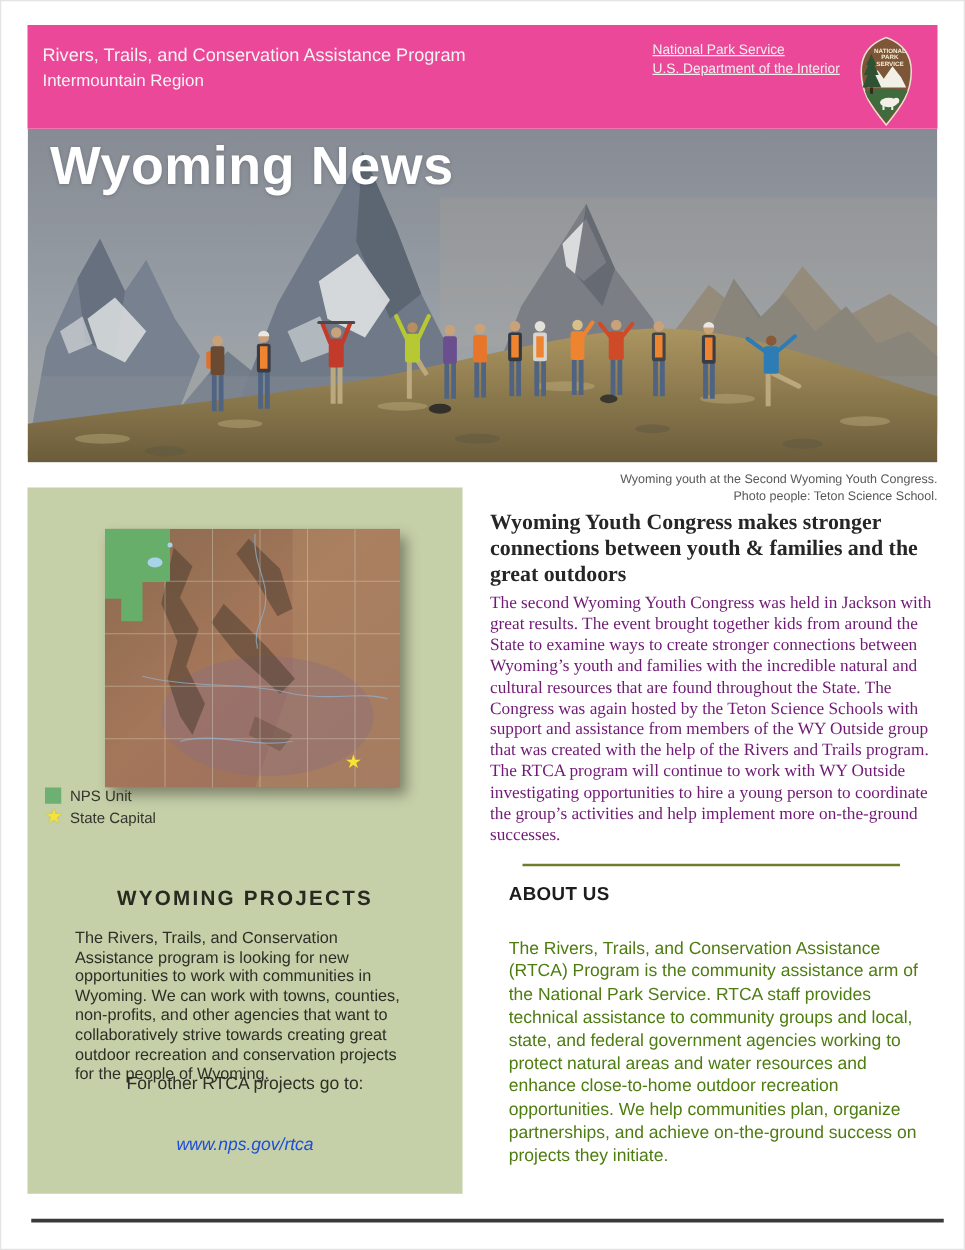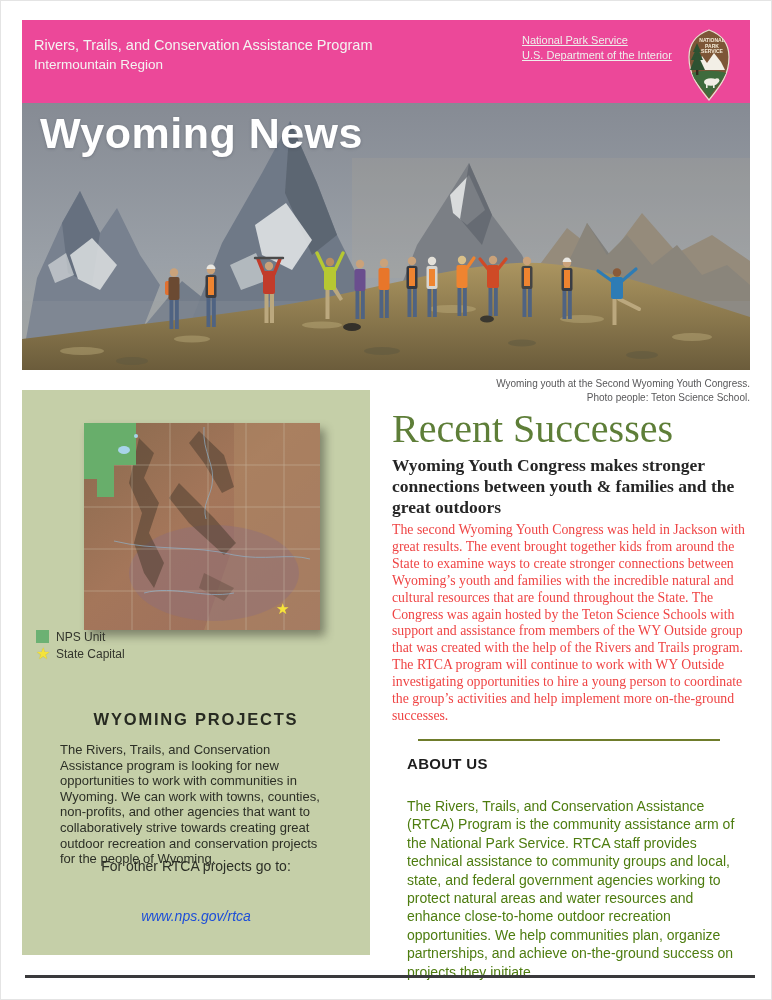--- a/index.html
+++ b/index.html
@@ -39,21 +39,21 @@
   .projects-link{position:absolute;left:0;top:517px;width:100%;text-align:center;}
   .projects-link a{color:#1d4ed8;text-decoration:none;font-size:14px;font-style:italic;}
 
   
   .main{position:absolute;left:392px;top:402px;width:358px;}
   .section-title{margin:0;padding-top:6px;font-family:"Liberation Serif",serif;font-weight:normal;
                  font-size:40px;line-height:42px;color:#5e7e38;}
   .article-title{margin:5px 0 0;font-family:"Liberation Serif",serif;font-weight:bold;
                  font-size:17.5px;line-height:21px;color:#262626;}
   .article-body{margin-top:4px;font-family:"Liberation Serif",serif;font-size:13.8px;
-                line-height:16.9px;color:#ef4444;}
+                line-height:16.9px;color:#701a75;}
   .about-rule{margin:14px 0 0 26px;width:302px;height:0;border-top:2px solid #6f7c2b;}
   .about{margin:14px 0 0 15px;width:340px;}
   .about-heading{font-size:15px;font-weight:bold;color:#1d1d1d;letter-spacing:.3px;}
   .about-body{margin-top:25px;font-size:14px;line-height:18.4px;color:#4d7c0f;}
 
   .bottom-rule{position:absolute;left:25px;top:975px;width:730px;height:3px;background:#3a3a3c;}
 </style>
 </head>
 <body>
 
@@ -313,21 +313,20 @@
 
     <div class="projects-heading">WYOMING PROJECTS</div>
     <div class="projects-body">The Rivers, Trails, and Conservation Assistance program is looking for new opportunities to work with communities in Wyoming.  We can work with towns, counties, non-profits, and other agencies that want to collaboratively strive towards creating great outdoor recreation and conservation projects for the people of Wyoming.</div>
     <div class="projects-cta">For other RTCA projects go to:</div>
     <div class="projects-link">
       <a href="#">www.nps.gov/rtca</a>
     </div>
   </div>
 
   <div class="main">
-    <h1 class="section-title">Recent Successes</h1>
     <h2 class="article-title">Wyoming Youth Congress makes stronger connections between youth &amp; families and the great outdoors</h2>
     <div class="article-body">The second Wyoming Youth Congress was held in Jackson with great results.  The event brought together kids from around the State to examine ways to create stronger connections between Wyoming’s youth and families with the incredible natural and cultural resources that are found throughout the State.  The Congress was again hosted by the Teton Science Schools with support and assistance from members of the WY Outside group that was created with the help of the Rivers and Trails program. The RTCA program will continue to work with WY Outside investigating opportunities to hire a young person to coordinate the group’s activities and help implement more on-the-ground successes.</div>
     <div class="about-rule"></div>
     <div class="about">
       <div class="about-heading">ABOUT US</div>
       <div class="about-body">The Rivers, Trails, and Conservation Assistance (RTCA) Program is the community assistance arm of the National Park Service. RTCA staff provides technical assistance to community groups and local, state, and federal government agencies working to protect natural areas and water resources and enhance close-to-home outdoor recreation opportunities. We help communities plan, organize partnerships, and achieve on-the-ground success on projects they initiate.</div>
     </div>
   </div>
 
   <div class="bottom-rule"></div>

